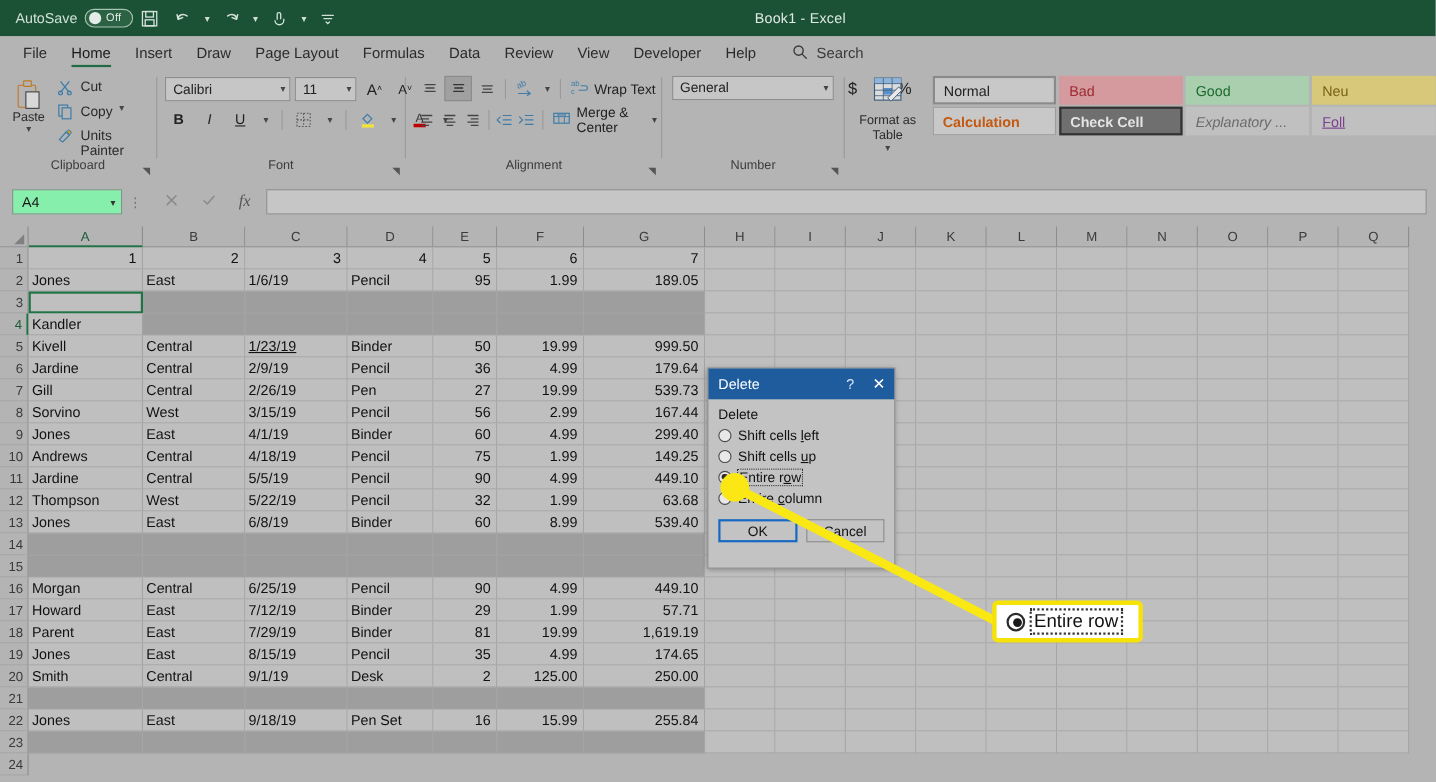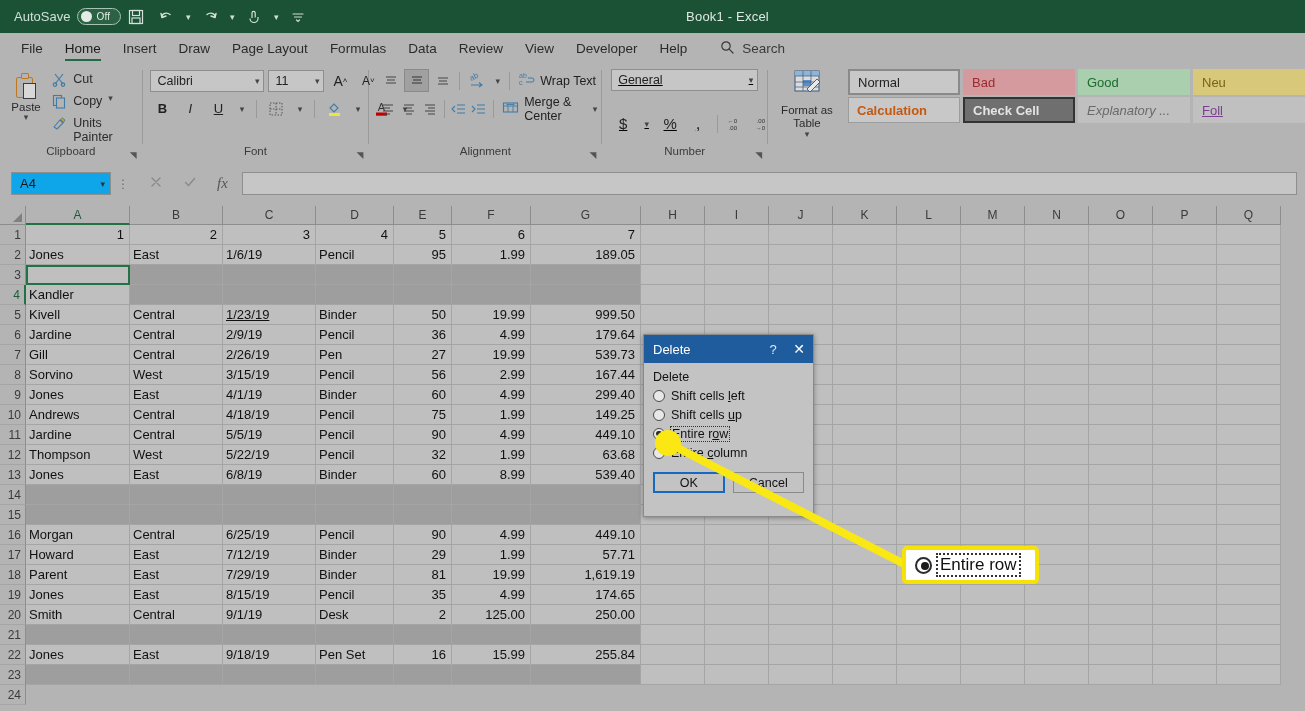--- a/index.html
+++ b/index.html
@@ -109,21 +109,21 @@
   .fsep { width:1px; height:18px; background:#9a9a9a; margin: 0 3px;}
 
   
   .algrid { display:flex; flex-direction: column; gap:5px; padding-left: 9px;}
   .alrow { display:flex; align-items:center; gap:1px; }
   .albtn { width:25px;height:23px;display:flex;align-items:center;justify-content:center;}
   .albtn.sel { background:#a0a0a0; border:1px solid #8a8a8a;}
   .txtbtn { display:flex; align-items:center; gap:5px; font-size:12.5px; color:#222; height:23px; padding: 0 4px;}
 
   
-  .numgrid { display:flex; flex-direction:column; gap:21px; padding-left:9px;text-decoration:underline;}
+  .numgrid { display:flex; flex-direction:row; gap:5px; padding-left:9px;}
 
   
   .stylesgrid { display:flex; gap:4px; padding-left: 6px; }
   .stylecol { display:flex; flex-direction:column; align-items:center; font-size:11.5px; color:#2b2b2b; width: 66px;}
   .bigicon { width:40px; height:34px; position:relative; margin-bottom:1px;}
   .stylegallery { display:flex; flex-direction:column; gap:2px; padding-left:4px; }
   .srow { display:flex; gap:3px; }
   .scell {
     width: 112px; height: 26px; display:flex; align-items:center; padding-left:8px;
     font-size: 13px; border: 1px solid #9d9d9d; white-space: nowrap; overflow:hidden;
@@ -136,21 +136,21 @@
   .scell.checkcell { background:#6f6f6f; color:#e4e4e4; font-weight:bold; border:2px solid #333;}
   .scell.explanatory { background:#c0c0c0; color:#6a6a6a; font-style:italic; border-color:#c0c0c0;}
   .scell.followed { background:#c0c0c0; color:#7b3f8f; border-color:#c0c0c0; text-decoration: underline;}
 
   
   .fbar {
     position: absolute; top: 161px; left: 0; width: 1305px; height: 45px;
     background: #b4b4b4; display:flex; align-items:center; padding: 0 6px;
   }
   .namebox {
-    width: 100px; height: 23px; background:#0ea5e9; border:1px solid #8e8e8e;
+    width: 100px; height: 23px; background:#86efac; border:1px solid #8e8e8e;
     display:flex; align-items:center; justify-content:space-between; padding: 0 5px 0 8px;
     font-size: 13px; color:#1a1a1a; margin-left: 5px;
   }
   .namebox .nb-caret { font-size:9px; color:#333; }
   .fb-dots { width: 24px; text-align:center; color:#6d6d6d; font-size:12px; letter-spacing:0; }
   .fb-icons { display:flex; align-items:center; gap: 20px; padding: 0 14px; color:#8a8a8a; font-size:14px;}
   .fb-input {
     flex:1; height:23px; background:#c6c6c6; border:1px solid #8e8e8e; margin-right:2px;
   }
 

